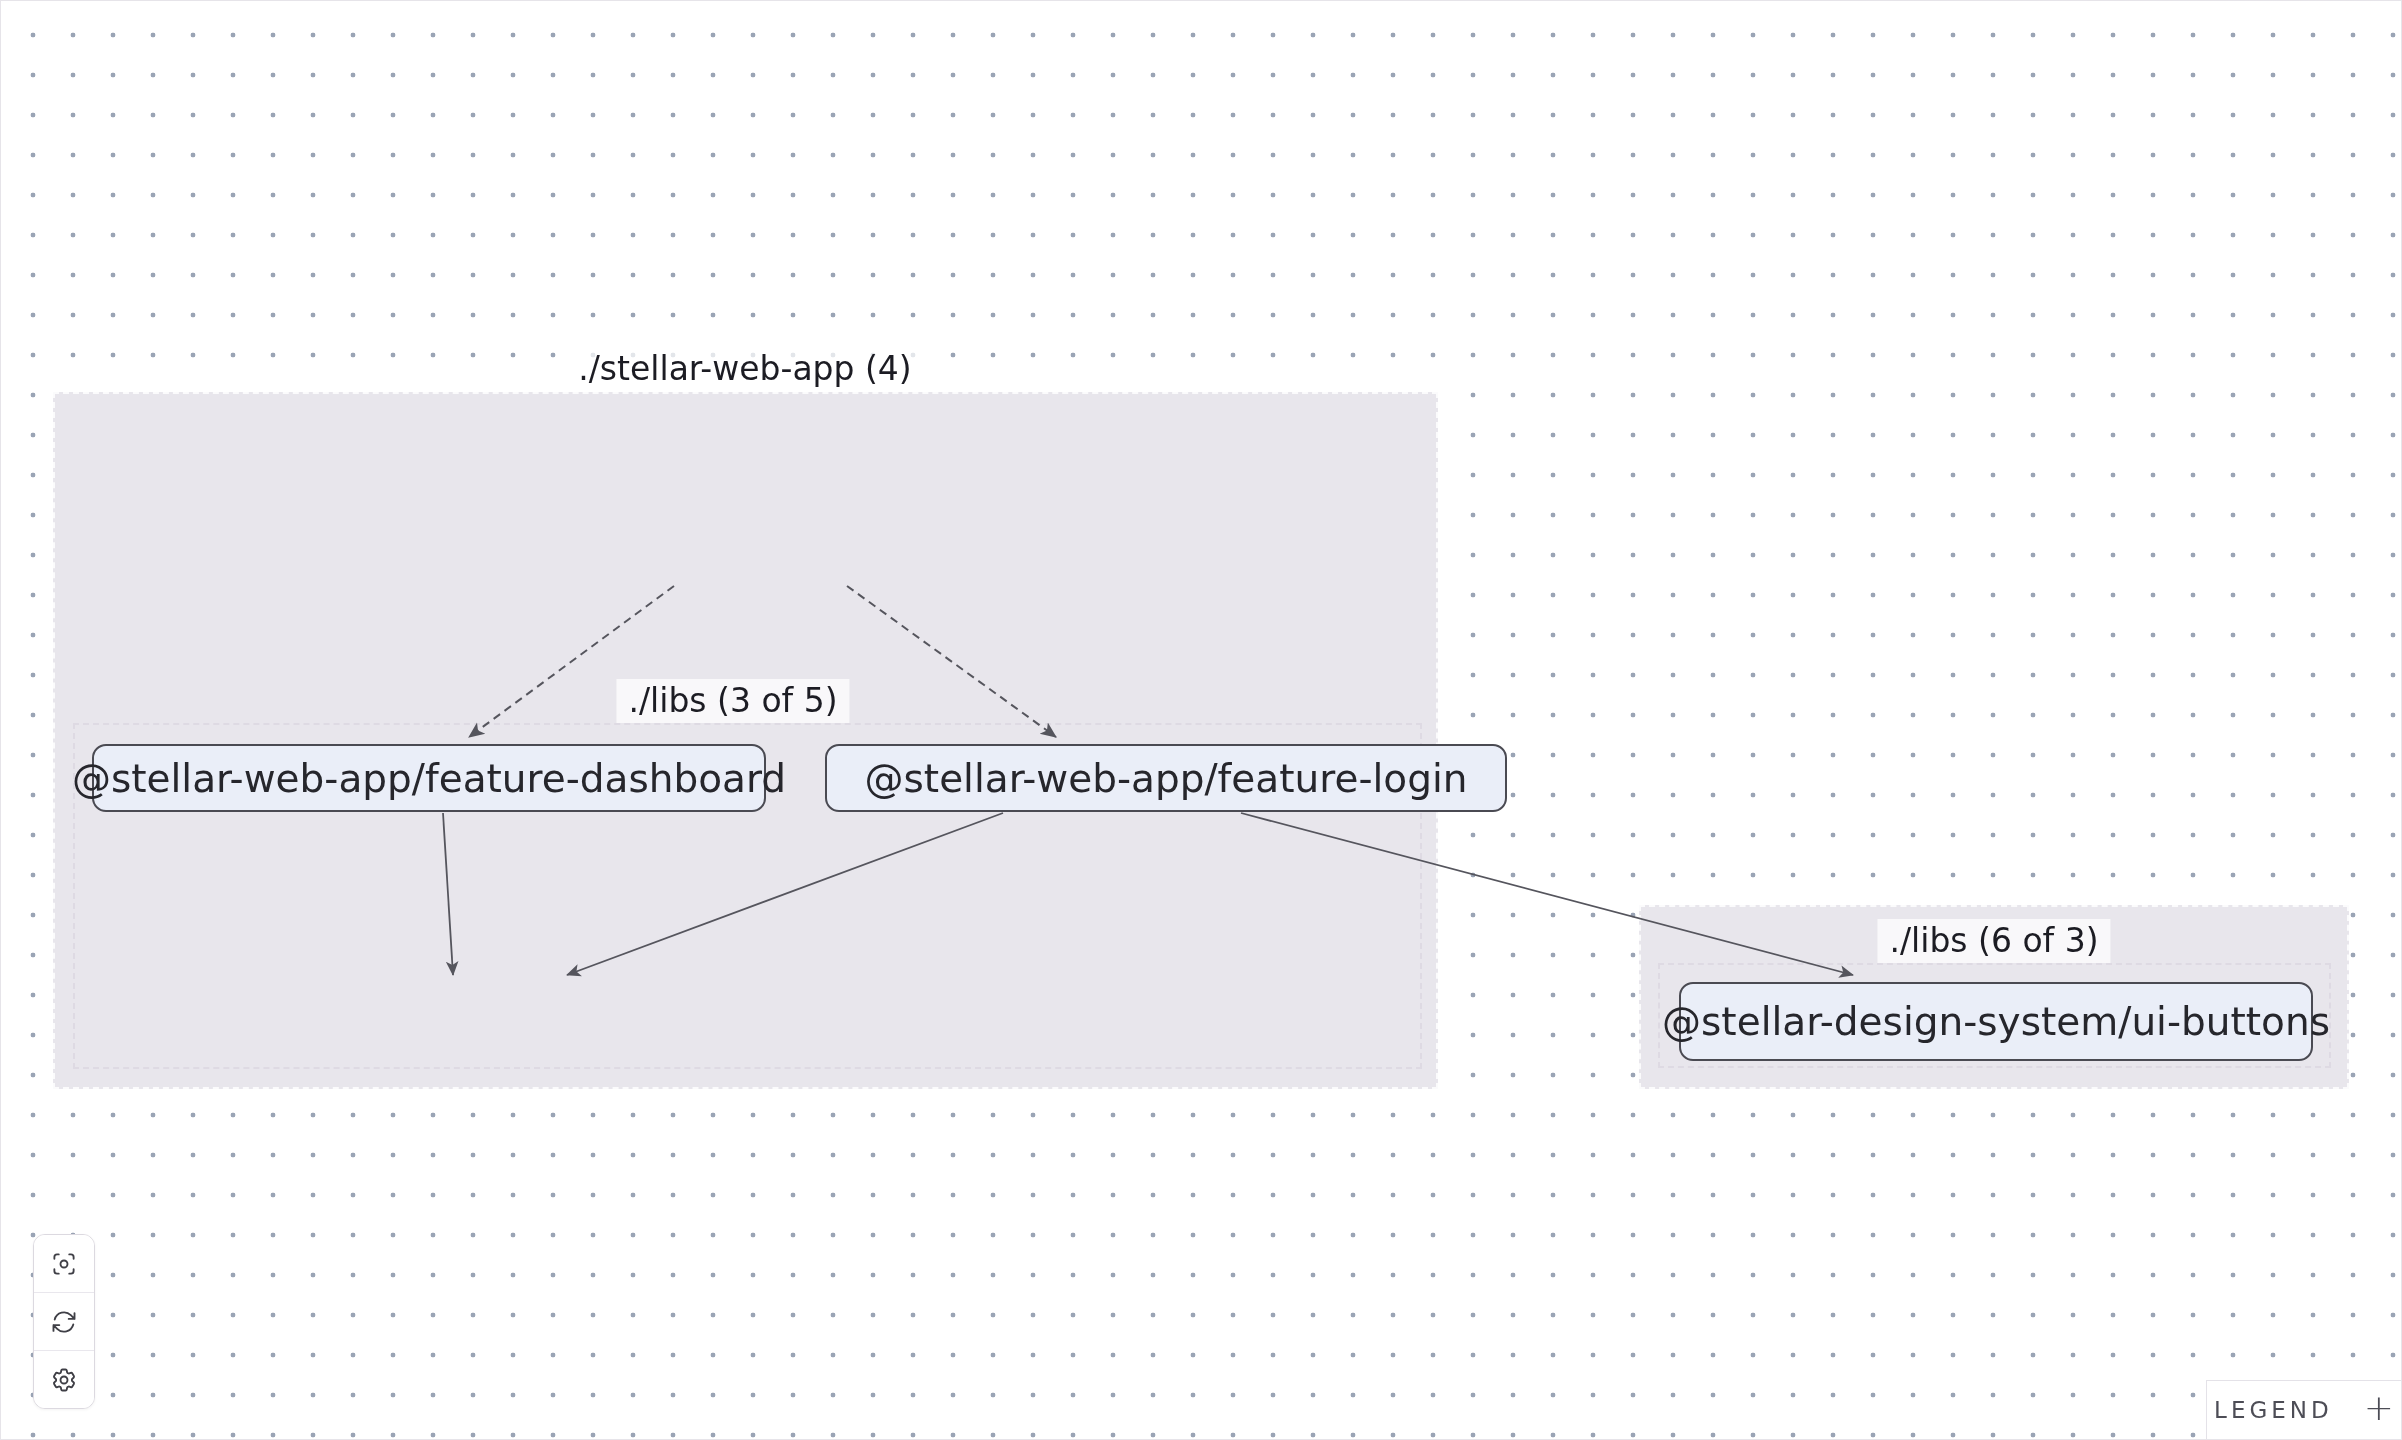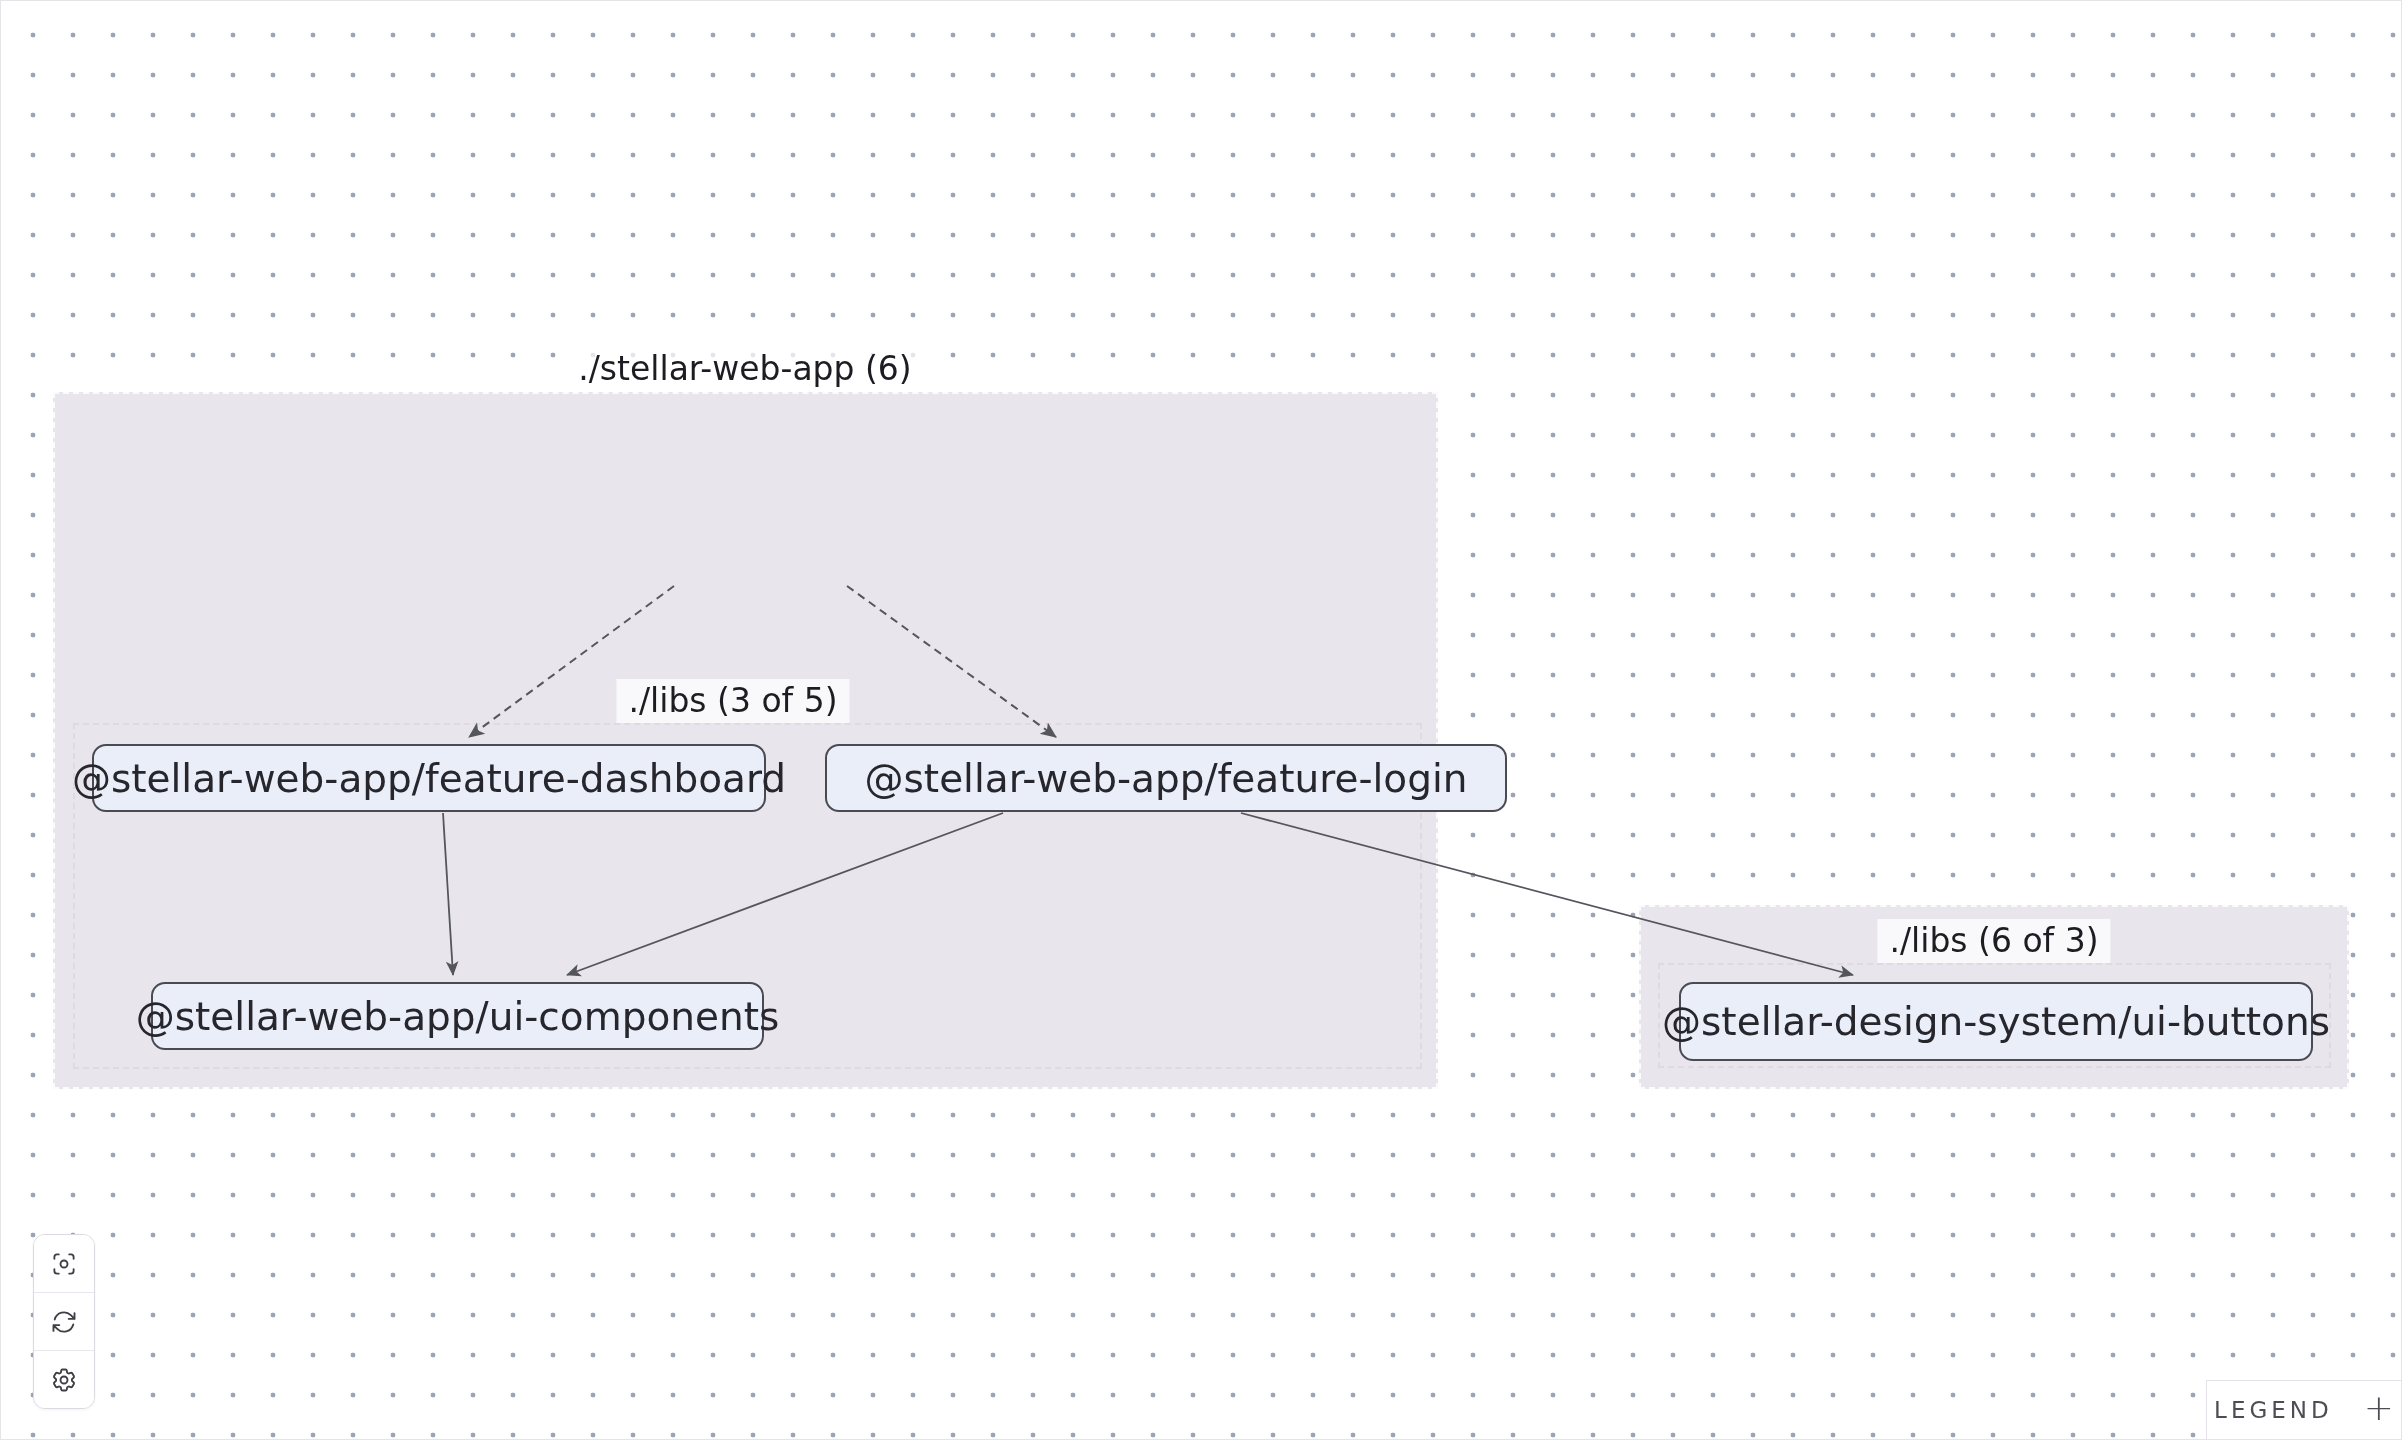--- a/index.html
+++ b/index.html
@@ -76,41 +76,40 @@
   <div id="dots"></div>
 
   <div class="group" style="left:52px;top:391px;width:1385px;height:697px;"></div>
 
   <div class="group" style="left:1638px;top:904px;width:710px;height:184px;"></div>
 
   <div class="subgroup" style="left:72px;top:722px;width:1349px;height:346px;"></div>
 
   <div class="subgroup" style="left:1657px;top:962px;width:673px;height:105px;"></div>
 
-  <div class="glabel" style="left:744px;top:346px;">./stellar-web-app (6)</div>
+  <div class="glabel" style="left:744px;top:346px;">./stellar-web-app (4)</div>
   <div class="glabel" style="left:732px;top:678px;">./libs (3 of 5)</div>
   <div class="glabel" style="left:1993px;top:918px;">./libs (6 of 3)</div>
 
   <svg id="edges" width="2402" height="1440" viewBox="0 0 2402 1440">
     <defs>
       <marker id="arrow" viewBox="0 0 10 10" refX="8.4" refY="5" markerWidth="9" markerHeight="9" orient="auto">
         <path d="M0,1.1 L9,5 L0,8.9 L2.2,5 Z" fill="#55555d"></path>
       </marker>
     </defs>
     <path class="edge dashed" d="M673,585 L468,736" marker-end="url(#arrow)"></path>
     <path class="edge dashed" d="M846,585 L1055,736" marker-end="url(#arrow)"></path>
     <path class="edge" d="M442,812 L452,974" marker-end="url(#arrow)"></path>
     <path class="edge" d="M1002,812 L566,974" marker-end="url(#arrow)"></path>
     <path class="edge" d="M1240,812 L1852,974" marker-end="url(#arrow)"></path>
   </svg>
 
 
   <div class="node" style="left:91px;top:743px;width:674px;height:68px;">@stellar-web-app/feature-dashboard</div>
   <div class="node" style="left:824px;top:743px;width:682px;height:68px;">@stellar-web-app/feature-login</div>
-  <div class="node" style="left:150px;top:981px;width:613px;height:68px;">@stellar-web-app/ui-components</div>
   <div class="node" style="left:1678px;top:981px;width:634px;height:79px;">@stellar-design-system/ui-buttons</div>
 
   <div id="toolbar">
     <button class="tool-btn">
       <svg viewBox="0 0 24 24" fill="none" stroke="currentColor" stroke-width="1.6" stroke-linecap="round" stroke-linejoin="round">
         <path d="M7.5 3.75H6A2.25 2.25 0 0 0 3.75 6v1.5M16.5 3.75H18A2.25 2.25 0 0 1 20.25 6v1.5m0 9V18A2.25 2.25 0 0 1 18 20.25h-1.5m-9 0H6A2.25 2.25 0 0 1 3.75 18v-1.5M15 12a3 3 0 1 1-6 0 3 3 0 0 1 6 0Z"></path>
       </svg>
     </button>
     <button class="tool-btn">
       <svg viewBox="0 0 24 24" fill="none" stroke="currentColor" stroke-width="1.6" stroke-linecap="round" stroke-linejoin="round">

